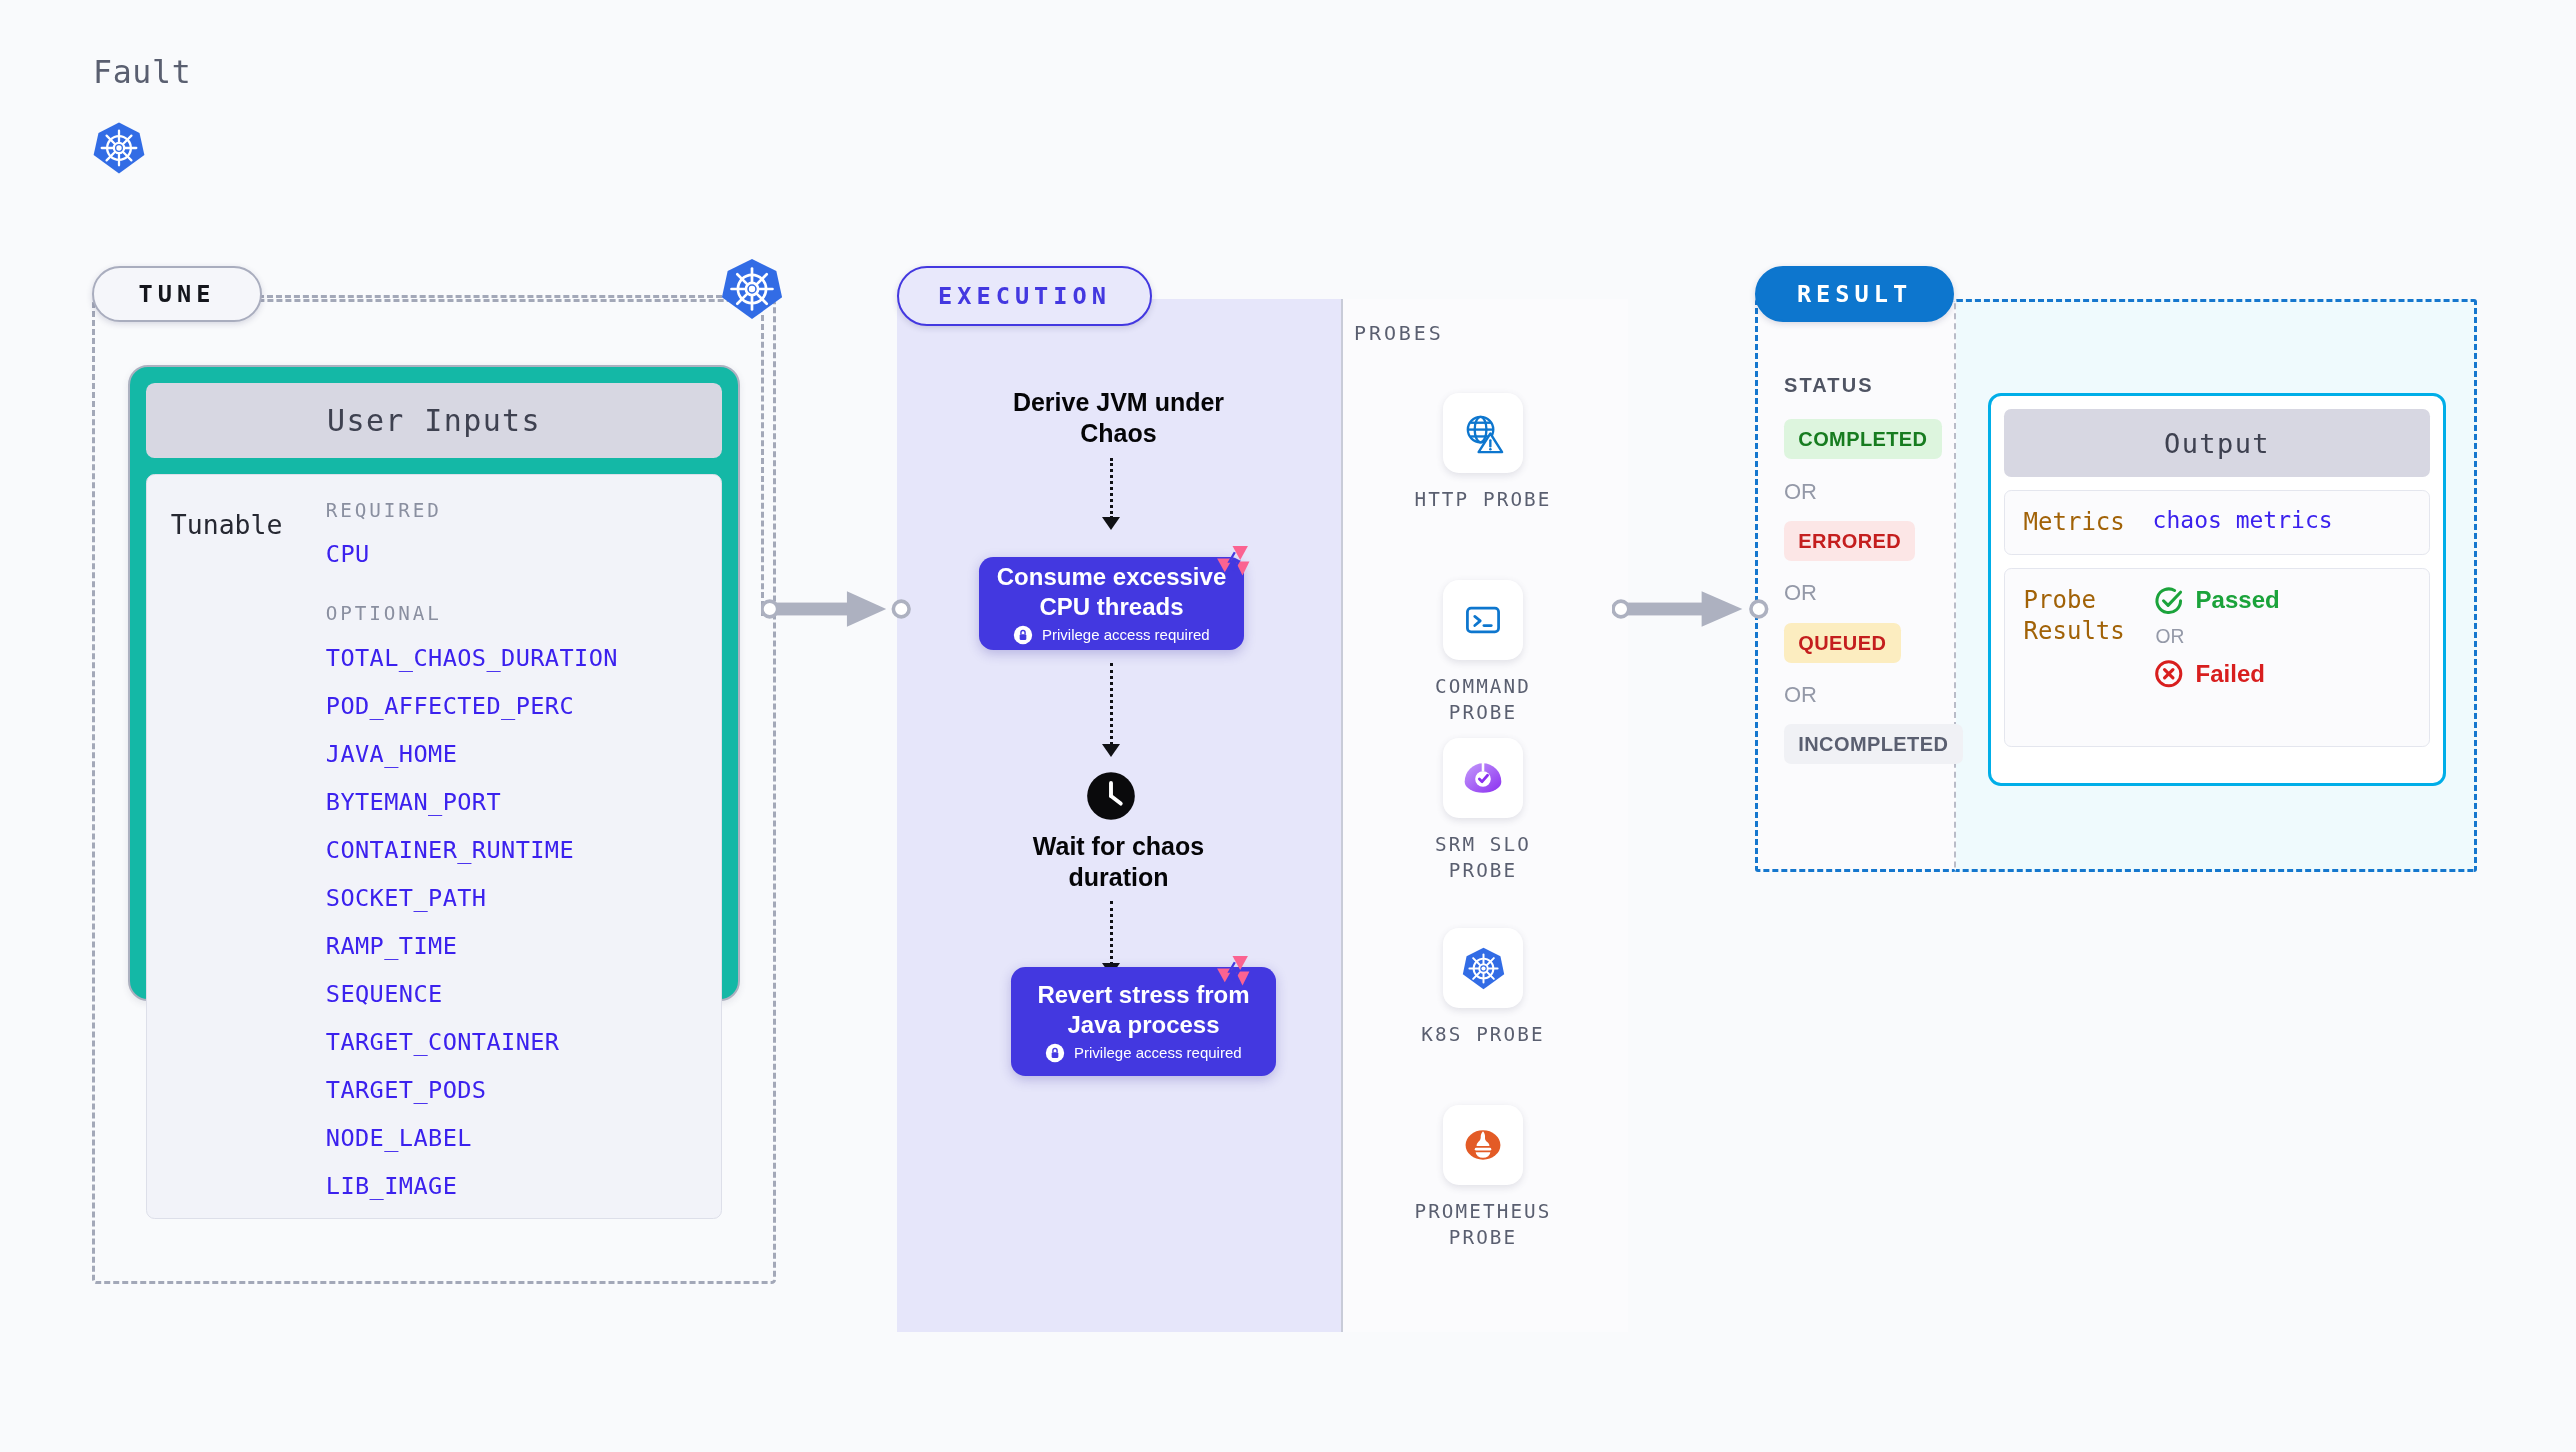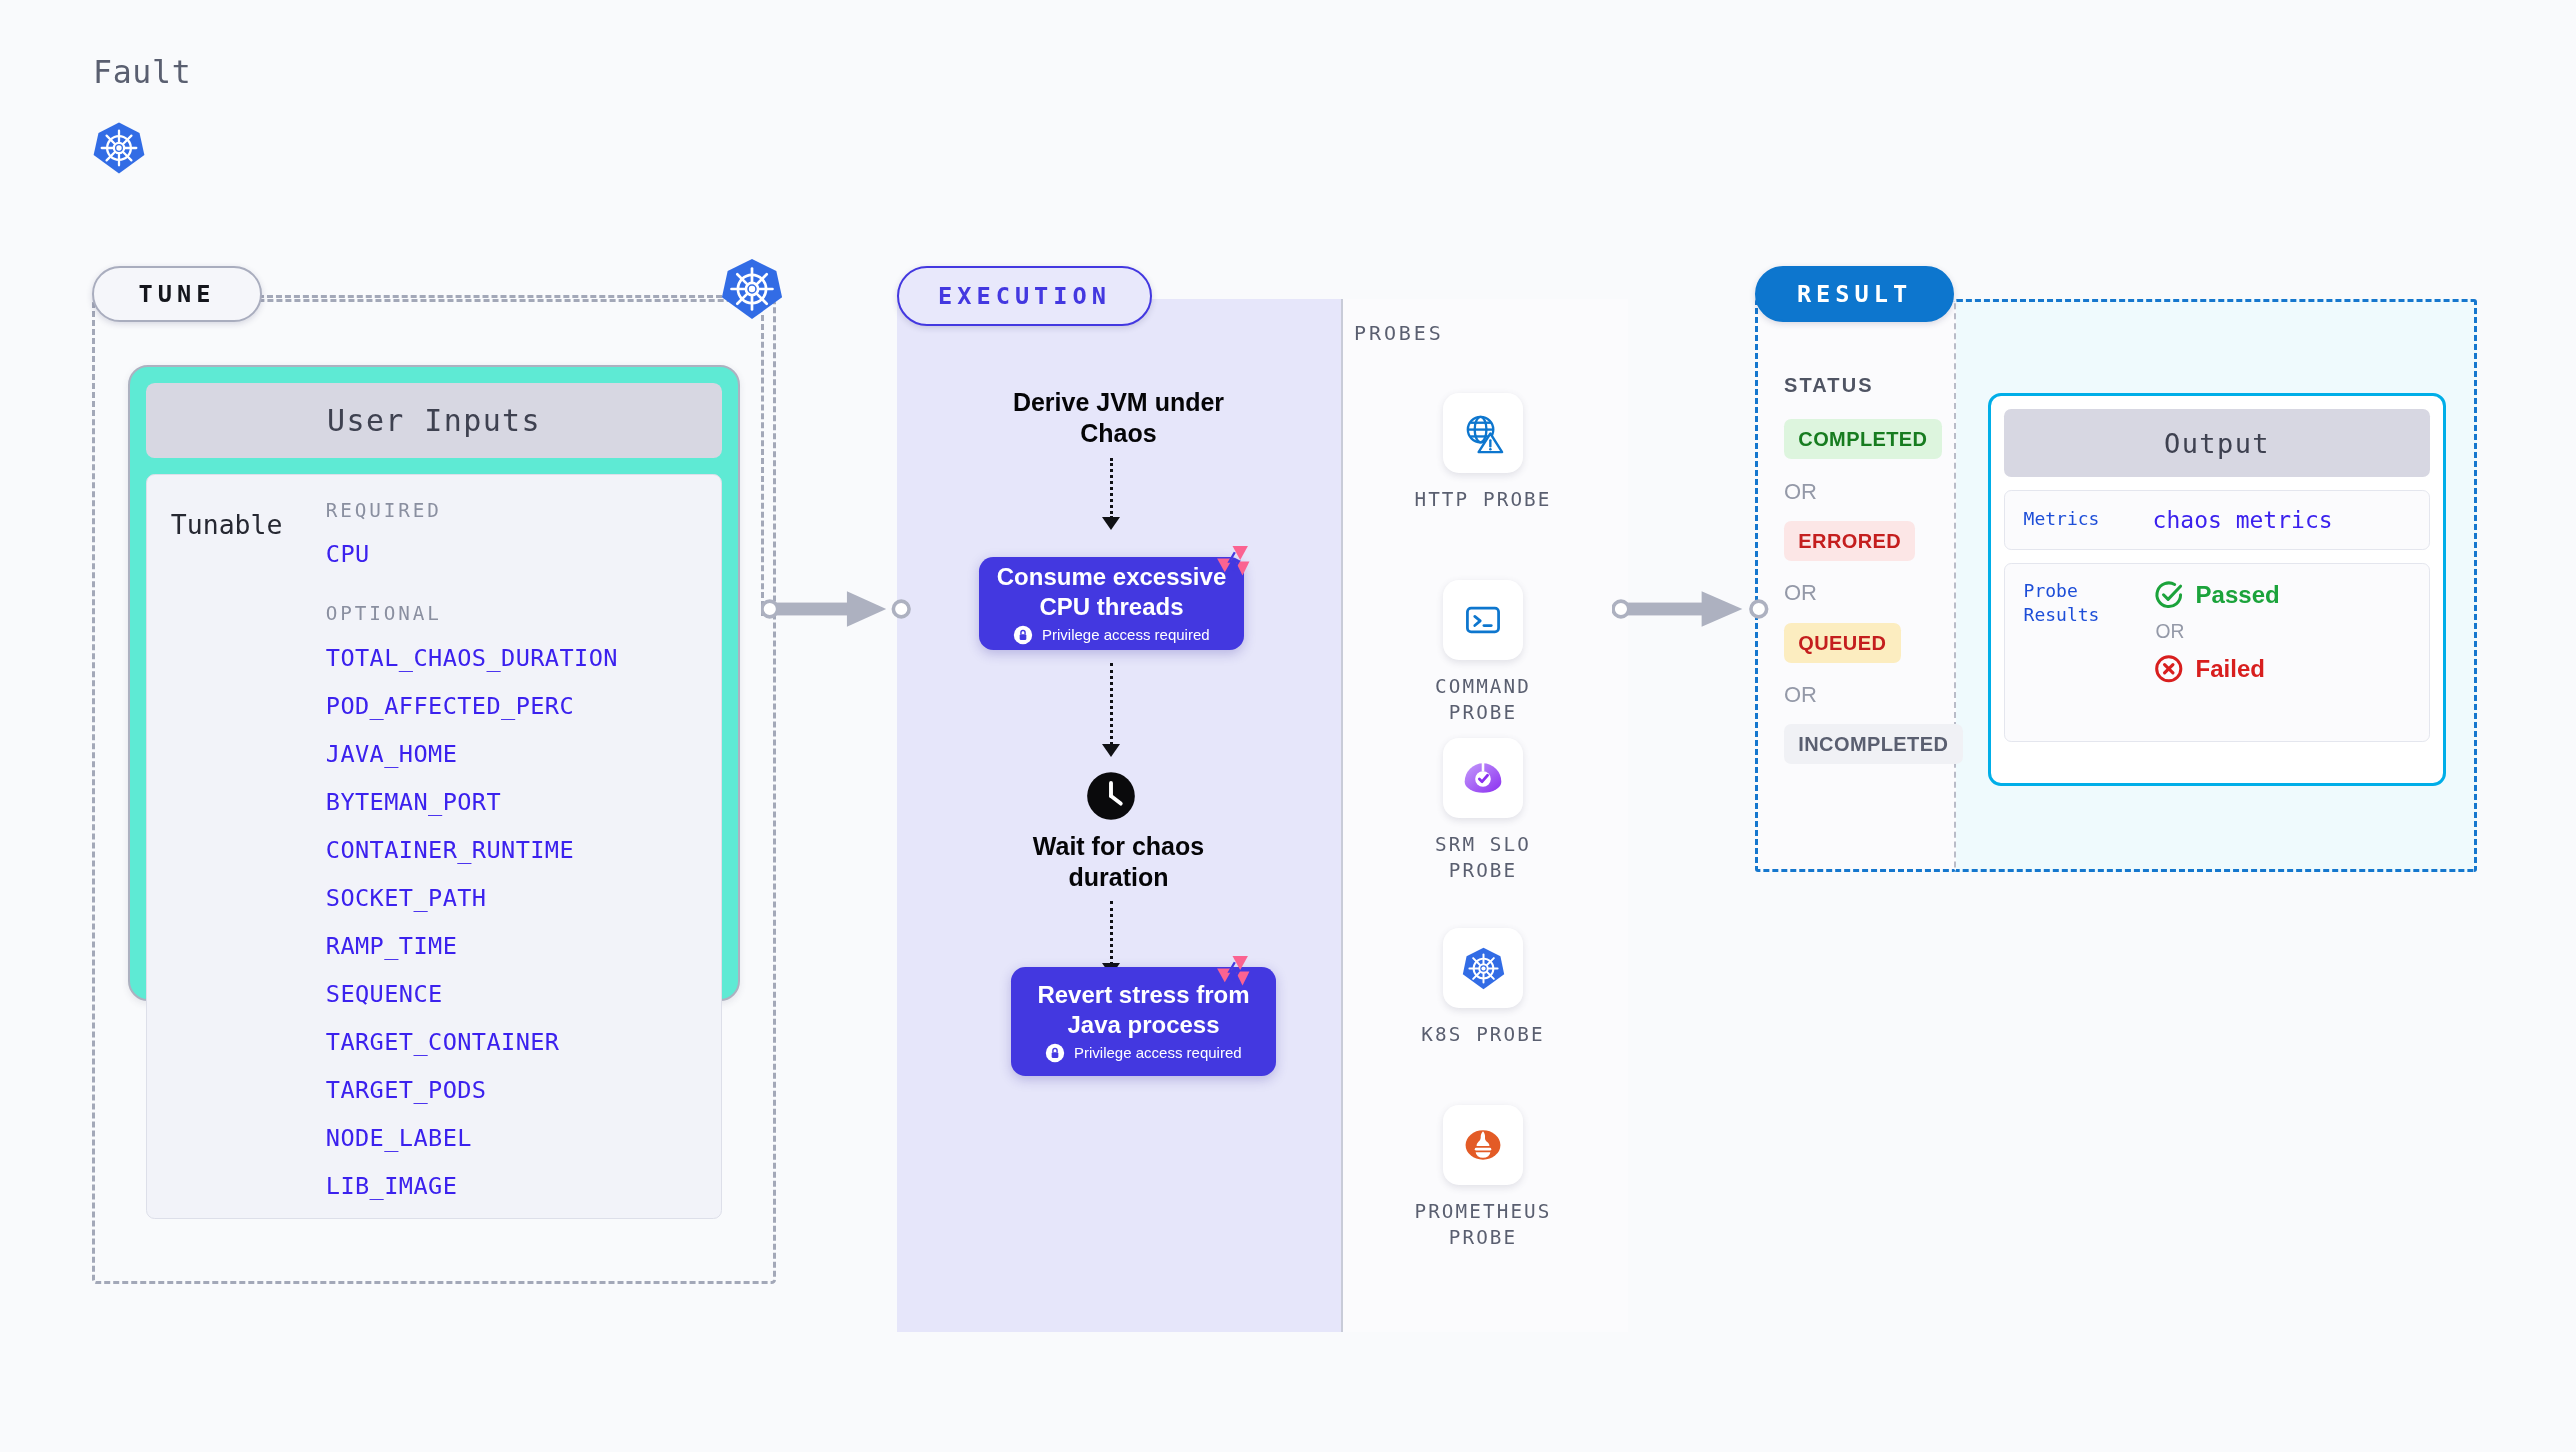--- a/index.html
+++ b/index.html
@@ -41,21 +41,21 @@
   .tune-dash-h {
     position: absolute; left: 258px; top: 295px; width: 473px; height: 0;
     border-top: 3.6px dashed #A3A8B8; z-index: 2;
   }
   .tune-dash-v {
     position: absolute; left: 761px; top: 315px; width: 0; height: 301px;
     border-left: 3.6px dashed #A3A8B8; z-index: 2;
   }
   #user-inputs-card {
     position: absolute; left: 128px; top: 365px; width: 612px; height: 636px;
-    background: #5eead4; border: 2.9px solid #ADB1C0; border-radius: 20px;
+    background: #14b8a6; border: 2.9px solid #ADB1C0; border-radius: 20px;
     box-shadow: 0 2.9px 7.2px rgba(60,60,90,.10); z-index: 3;
   }
   .card-head {
     margin: 15.8px 15.8px 0 15.8px; height: 75px; background: #D7D7E2;
     border-radius: 8.6px; display: flex; align-items: center; justify-content: center;
     font-family: "DejaVu Sans Mono", monospace; font-size: 30px; color: #3E4150; letter-spacing: 1.4px;
   }
   .card-body {
     margin: 15.8px; height: 745px; background: #F2F3F9;
     border: 1.4px solid #DDDFE9; border-radius: 8.6px; display: flex; padding: 24px 0 0 0;
@@ -158,22 +158,22 @@
   .out-head {
     margin: 13px; height: 68px; background: #D7D7E2; border-radius: 7.2px;
     display: flex; align-items: center; justify-content: center;
     font-family: "DejaVu Sans Mono", monospace; font-size: 27px; color: #3E4150; letter-spacing: 1.4px;
   }
   .out-row {
     margin: 0 13px 13px 13px; background: #FBFBFD; border: 1.4px solid #E4E6EE;
     border-radius: 7.2px; display: flex; padding: 15.8px 18.6px;
   }
   .out-key {
-    width: 129px; font-family: "DejaVu Sans Mono", monospace; font-size: 18px;
-    color: #1d4ed8; line-height: 1.3;
+    width: 129px; font-family: "DejaVu Sans Mono", monospace; font-size: 24px;
+    color: #a16207; line-height: 1.3;
   }
   .out-val-mono {
     font-family: "DejaVu Sans Mono", monospace; font-size: 23px; color: #3B21EE;
   }
   .pr-line { display: flex; align-items: center; gap: 11.5px; }
   .pr-pass { font-size: 24px; font-weight: bold; color: #1BA33B; text-align: right; }
   .pr-fail { font-size: 24px; font-weight: bold; color: #D81E1E; }
   .pr-or { font-size: 19.3px; color: #9499A8; margin: 10px 0 10px 2.9px; }
 
   

